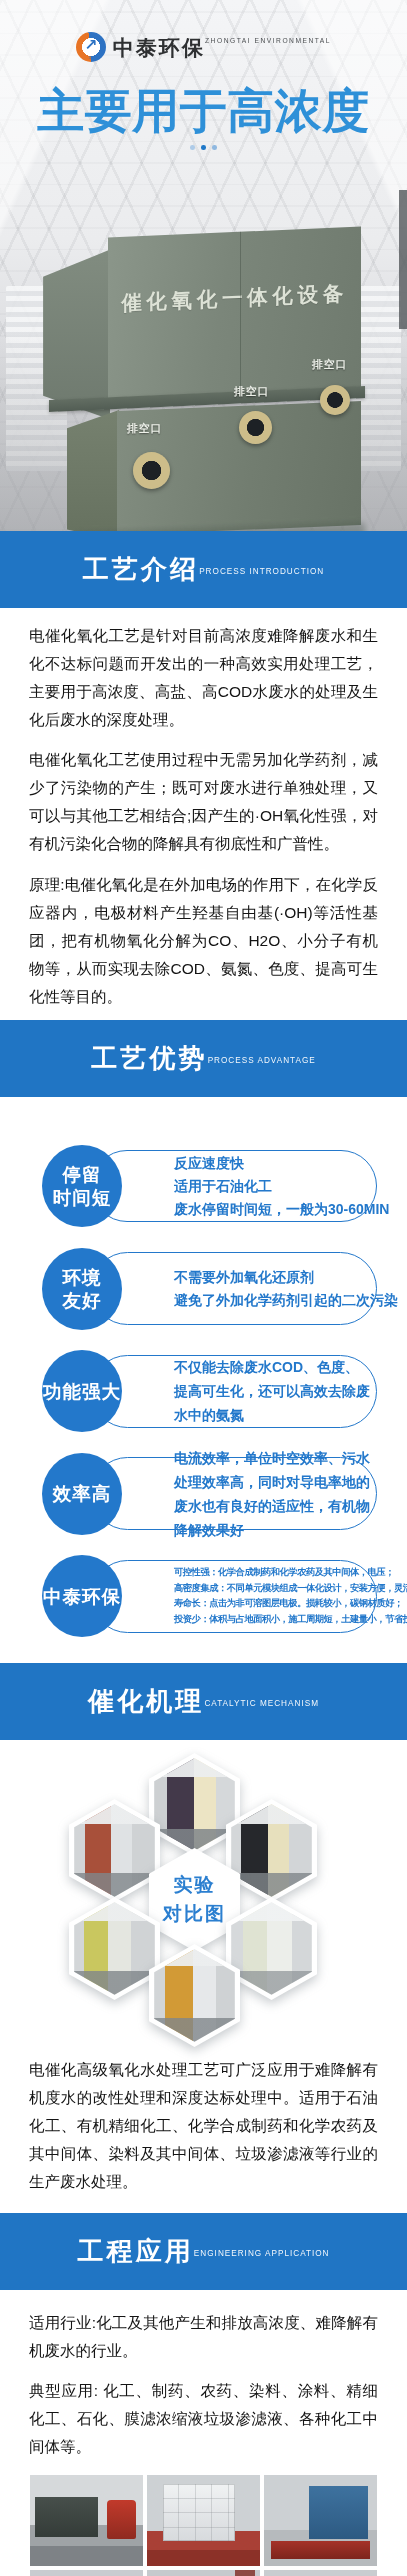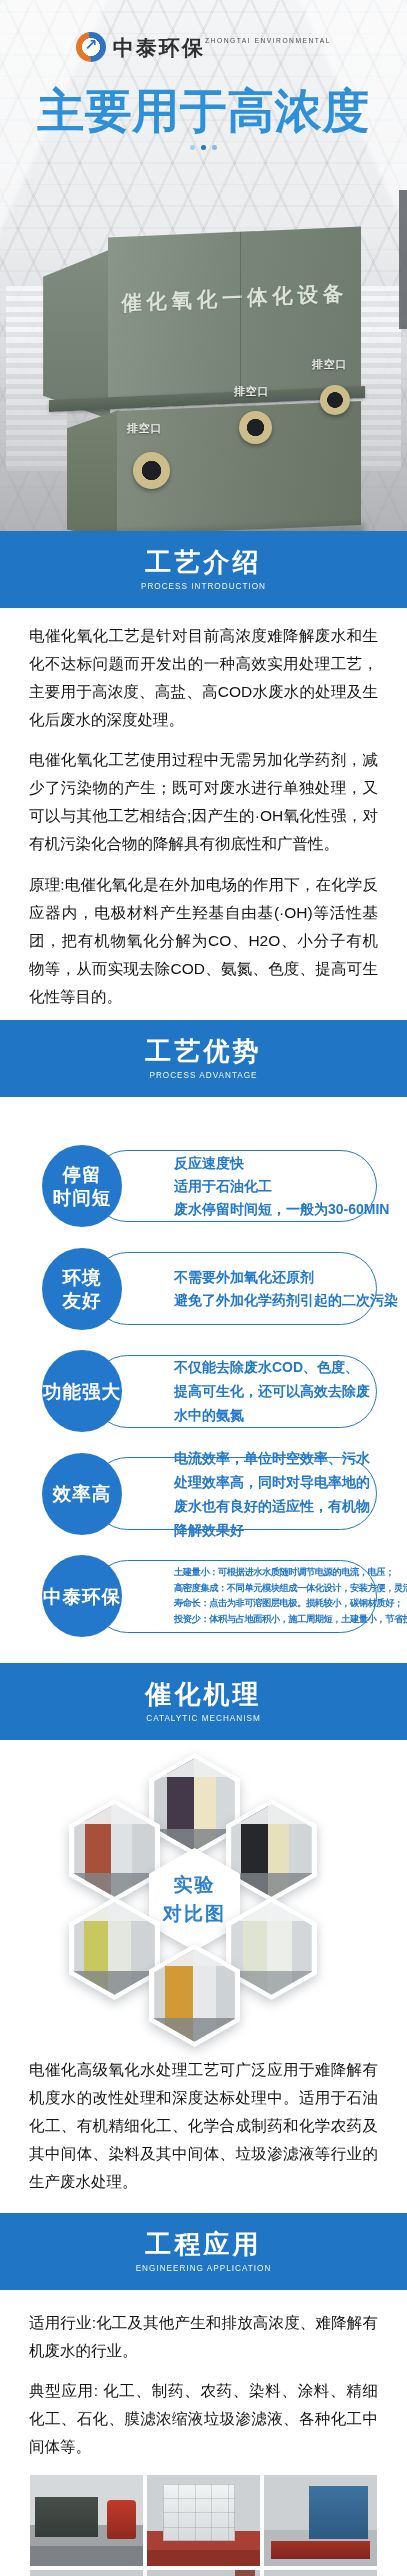--- a/index.html
+++ b/index.html
@@ -62,21 +62,21 @@
     background:radial-gradient(circle,#1d2125 0 36%,#cdbd8a 38% 72%,#96885f 74% 100%);
     box-shadow:0 2.1px 4.1px rgba(0,0,0,.35);}
   .f1{left:93px;top:223px;width:37px;height:37px;}
   .f2{left:199px;top:182px;width:33px;height:33px;}
   .f3{left:280px;top:156px;width:30px;height:30px;}
   .port-label{position:absolute;font-size:10.8px;font-weight:600;color:#eef1ea;letter-spacing:1px;
     text-shadow:0 0.5px 1.5px rgba(0,0,0,.45);white-space:nowrap;}
   .pl1{left:87px;top:193px;} .pl2{left:194px;top:156px;} .pl3{left:272px;top:129px;}
 
   
-  .banner{height:77px;background:#2075c4;display:flex;flex-direction:column;align-items:center;justify-content:center;}
+  .banner{height:77px;background:#2075c4;display:flex;align-items:center;justify-content:center;}
   .banner-title{color:#fff;font-size:26px;line-height:29px;font-weight:900;letter-spacing:3.1px;}
   .banner-sub{color:rgba(255,255,255,.95);font-size:8.2px;letter-spacing:1px;margin-top:4.1px;}
 
   
   .sect{background:#fff;overflow:hidden;}
   .sect-intro{height:412px;padding-top:14px;box-sizing:border-box;}
   .para{margin:0;padding:0 29px;font-size:15.5px;line-height:28px;color:#141414;text-align:justify;}
   .para + .para{margin-top:12.4px;}
 
   
@@ -242,21 +242,21 @@
       <div class="adv-pill">
         <div class="adv-wrap">电流效率，单位时空效率、污水处理效率高，同时对导电率地的废水也有良好的适应性，有机物降解效果好</div>
       </div>
       <div class="adv-ellipse">
         <span>效率高</span>
       </div>
     </div>
 
     <div class="adv-card">
       <div class="adv-pill">
-        <div class="adv-line5">土建量小：可根据进水水质随时调节电源的电流，电压；</div>
+        <div class="adv-line5">可控性强：化学合成制药和化学农药及其中间体，电压；</div>
         <div class="adv-line5">高密度集成：不同单元模块组成一体化设计，安装方便，灵活；</div>
         <div class="adv-line5">寿命长：点击为非可溶图层电极。损耗较小，碳钢材质好；</div>
         <div class="adv-line5">投资少：体积与占地面积小，施工周期短，土建量小，节省投资</div>
       </div>
       <div class="adv-ellipse">
         <span>中泰环保</span>
       </div>
     </div>
   </section>
 

